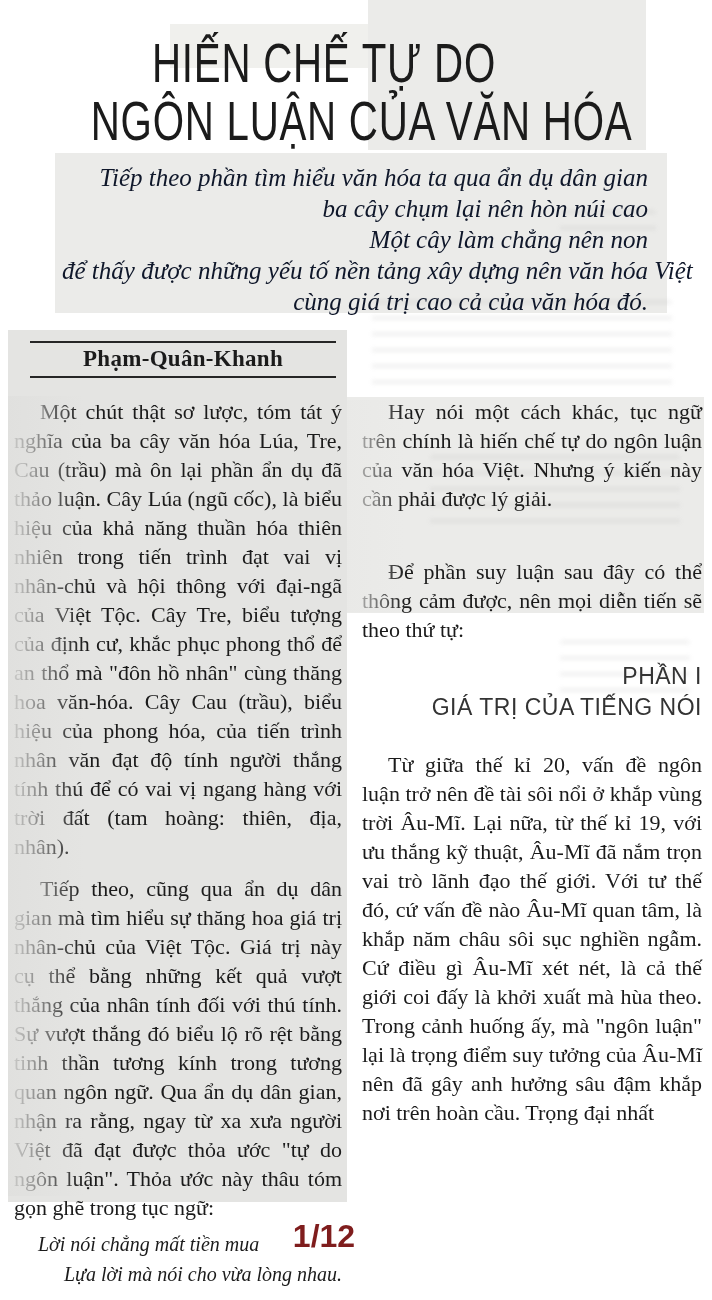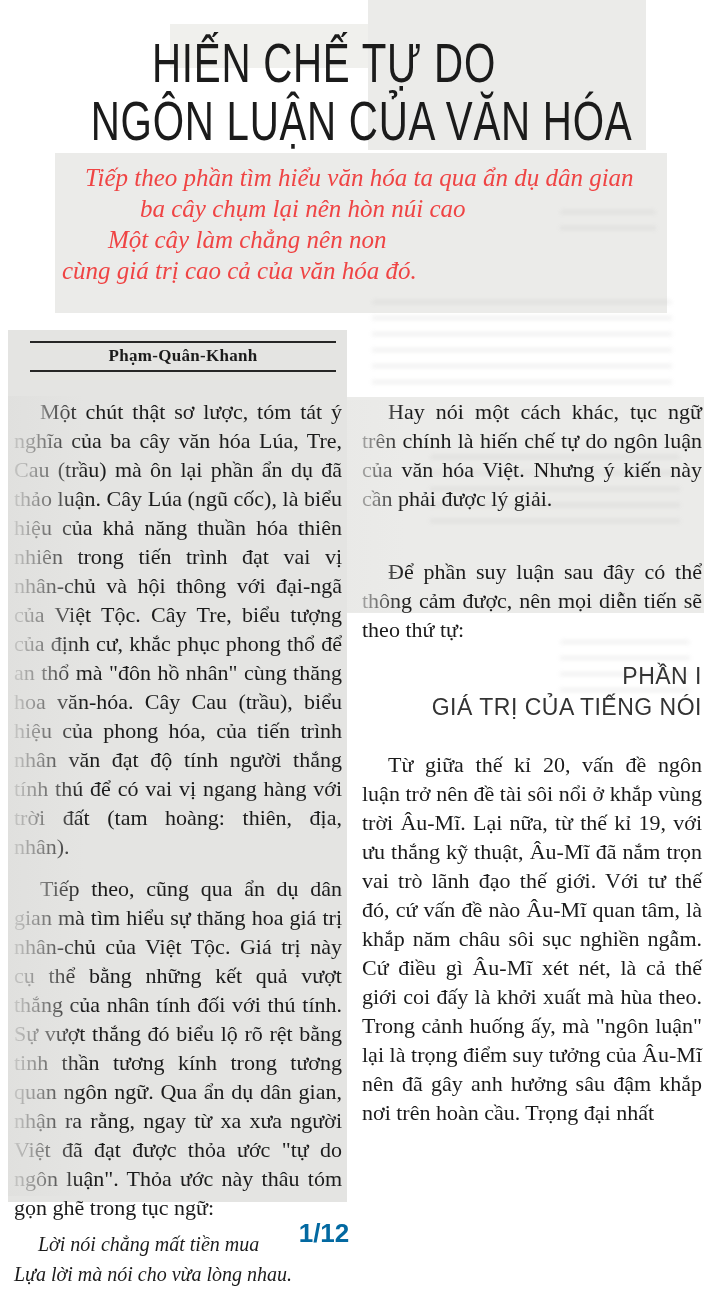--- a/index.html
+++ b/index.html
@@ -49,70 +49,70 @@
     font-size:56px;line-height:58px;font-weight:400;
     letter-spacing:1px;color:var(--ink);
     z-index:2;
   }
   .title-line{display:block;transform:scaleX(.72);transform-origin:50% 50%;white-space:nowrap;}
 
   
   .epigraph{
     position:absolute;left:62px;top:162px;width:586px;
     font-style:italic;font-size:25px;line-height:31px;
-    color:#ef4444;z-index:2;
+    color:#0f172a;z-index:2;text-align:right;
   }
   .epigraph-line{display:block;white-space:nowrap;}
   .epigraph-line:nth-child(1){margin-left:23px;}
   .epigraph-line:nth-child(2){margin-left:78px;}
   .epigraph-line:nth-child(3){margin-left:46px;}
   .epigraph-line:nth-child(4){margin-left:0;}
   .epigraph-line:nth-child(5){margin-left:4px;font-style:italic;}
 
   
   .author-block{
     position:absolute;left:30px;top:341px;width:306px;z-index:2;
     border-top:2px solid #262626;
     border-bottom:2px solid #262626;
     padding:3px 0 4px 0;
     text-align:center;
   }
-  .author-name{font-weight:700;font-size:17px;color:var(--ink);letter-spacing:.3px;}
+  .author-name{font-weight:700;font-size:23px;color:var(--ink);letter-spacing:.3px;}
 
   
   .col{position:absolute;top:397px;font-size:22px;line-height:29px;z-index:2;}
   .col p{text-align:justify;text-indent:26px;}
   .col-left{left:14px;width:328px;}
   .col-right{left:362px;width:340px;}
   .col-left .para-1{margin-bottom:13px;}
   .verse{margin-top:7px;font-style:italic;font-size:20px;line-height:30px;}
   .verse-line{display:block;}
   .verse-line:nth-child(1){margin-left:24px;}
-  .verse-line:nth-child(2){margin-left:0;}
+  .verse-line:nth-child(2){margin-left:0;text-align:right;}
 
   .col-right .para-1{margin-bottom:44px;}
   .toc{margin-top:2px;}
   .toc-row{display:flex;line-height:29px;}
   .toc-label{width:120px;padding-left:26px;flex:none;}
   .toc-value{flex:1;}
   .section-heading{
     margin-top:17px;margin-bottom:27px;
     text-align:right;
     font-family:"Liberation Sans","DejaVu Sans",sans-serif;
     font-size:23px;line-height:31px;font-weight:400;
     letter-spacing:.5px;color:#333;
   }
   .section-heading span{display:block;}
 
   
   .page-number{
     position:absolute;left:284px;top:1218px;width:80px;
     text-align:center;
     font-family:"Liberation Sans","DejaVu Sans",sans-serif;
-    font-weight:700;font-size:26px;color:#0369a1;z-index:2;
+    font-weight:700;font-size:32px;color:#7f1d1d;z-index:2;
   }
 </style>
 </head>
 <body>
 
 <div class="page">
 
   <div class="patch patch-title-band"></div>
   <div class="patch patch-title-right"></div>
   <div class="patch patch-epigraph"></div>
@@ -126,20 +126,21 @@
 
   <h1 class="title">
       <span class="title-line">HIẾN CHẾ TỰ DO</span>
       <span class="title-line">NGÔN LUẬN CỦA VĂN HÓA</span>
     </h1>
 
   <div class="epigraph">
     <span class="epigraph-line">Tiếp theo phần tìm hiểu văn hóa ta qua ẩn dụ dân gian</span>
     <span class="epigraph-line">ba cây chụm lại nên hòn núi cao</span>
     <span class="epigraph-line">Một cây làm chẳng nên non</span>
+    <span class="epigraph-line">để thấy được những yếu tố nền tảng xây dựng nên văn hóa Việt</span>
     <span class="epigraph-line">cùng giá trị cao cả của văn hóa đó.</span>
   </div>
 
   <div class="author-block">
     <span class="author-name">Phạm-Quân-Khanh</span>
   </div>
 
   <div class="col col-left">
     <p class="para-1">Một chút thật sơ lược, tóm tát ý nghĩa của ba cây văn hóa Lúa, Tre, Cau (trầu) mà ôn lại phần ẩn dụ đã thảo luận. Cây Lúa (ngũ cốc), là biểu hiệu của khả năng thuần hóa thiên nhiên trong tiến trình đạt vai vị nhân-chủ và hội thông với đại-ngã của Việt Tộc. Cây Tre, biểu tượng của định cư, khắc phục phong thổ để an thổ mà "đôn hồ nhân" cùng thăng hoa văn-hóa. Cây Cau (trầu), biểu hiệu của phong hóa, của tiến trình nhân văn đạt độ tính người thắng tính thú để có vai vị ngang hàng với trời đất (tam hoàng: thiên, địa, nhân).</p>
     <p class="para-2">Tiếp theo, cũng qua ẩn dụ dân gian mà tìm hiểu sự thăng hoa giá trị nhân-chủ của Việt Tộc. Giá trị này cụ thể bằng những kết quả vượt thắng của nhân tính đối với thú tính. Sự vượt thắng đó biểu lộ rõ rệt bằng tinh thần tương kính trong tương quan ngôn ngữ. Qua ẩn dụ dân gian, nhận ra rằng, ngay từ xa xưa người Việt đã đạt được thỏa ước "tự do ngôn luận". Thỏa ước này thâu tóm gọn ghẽ trong tục ngữ:</p>

